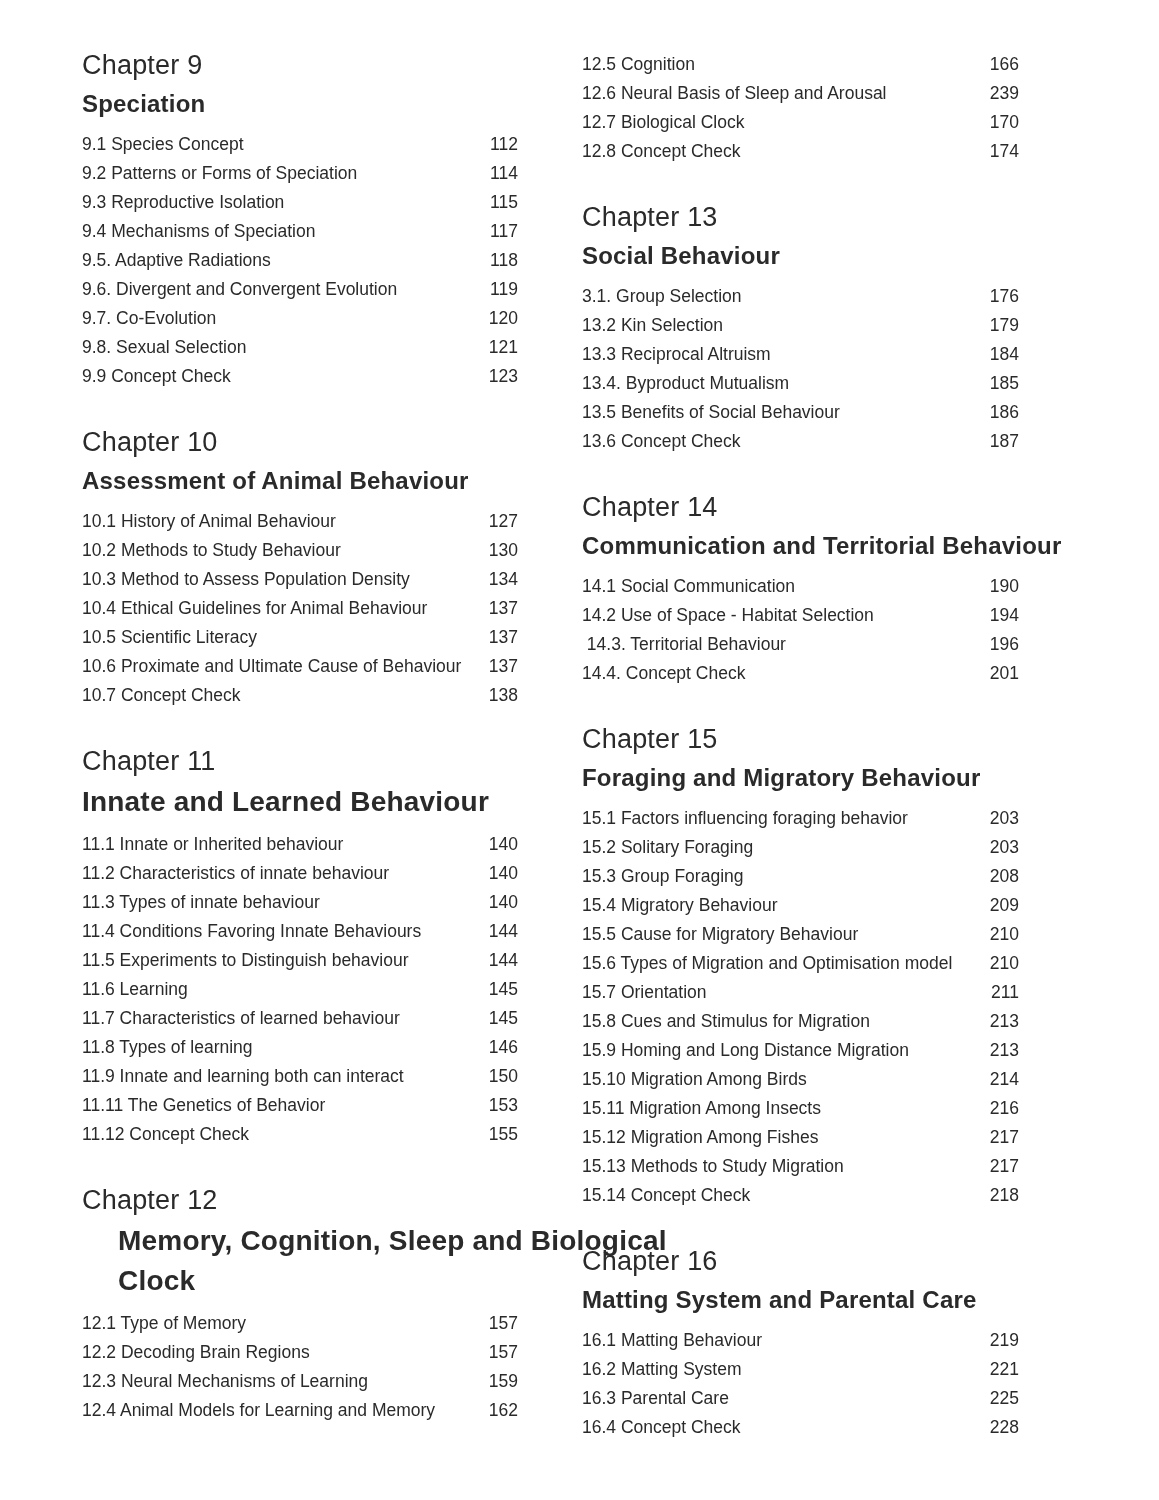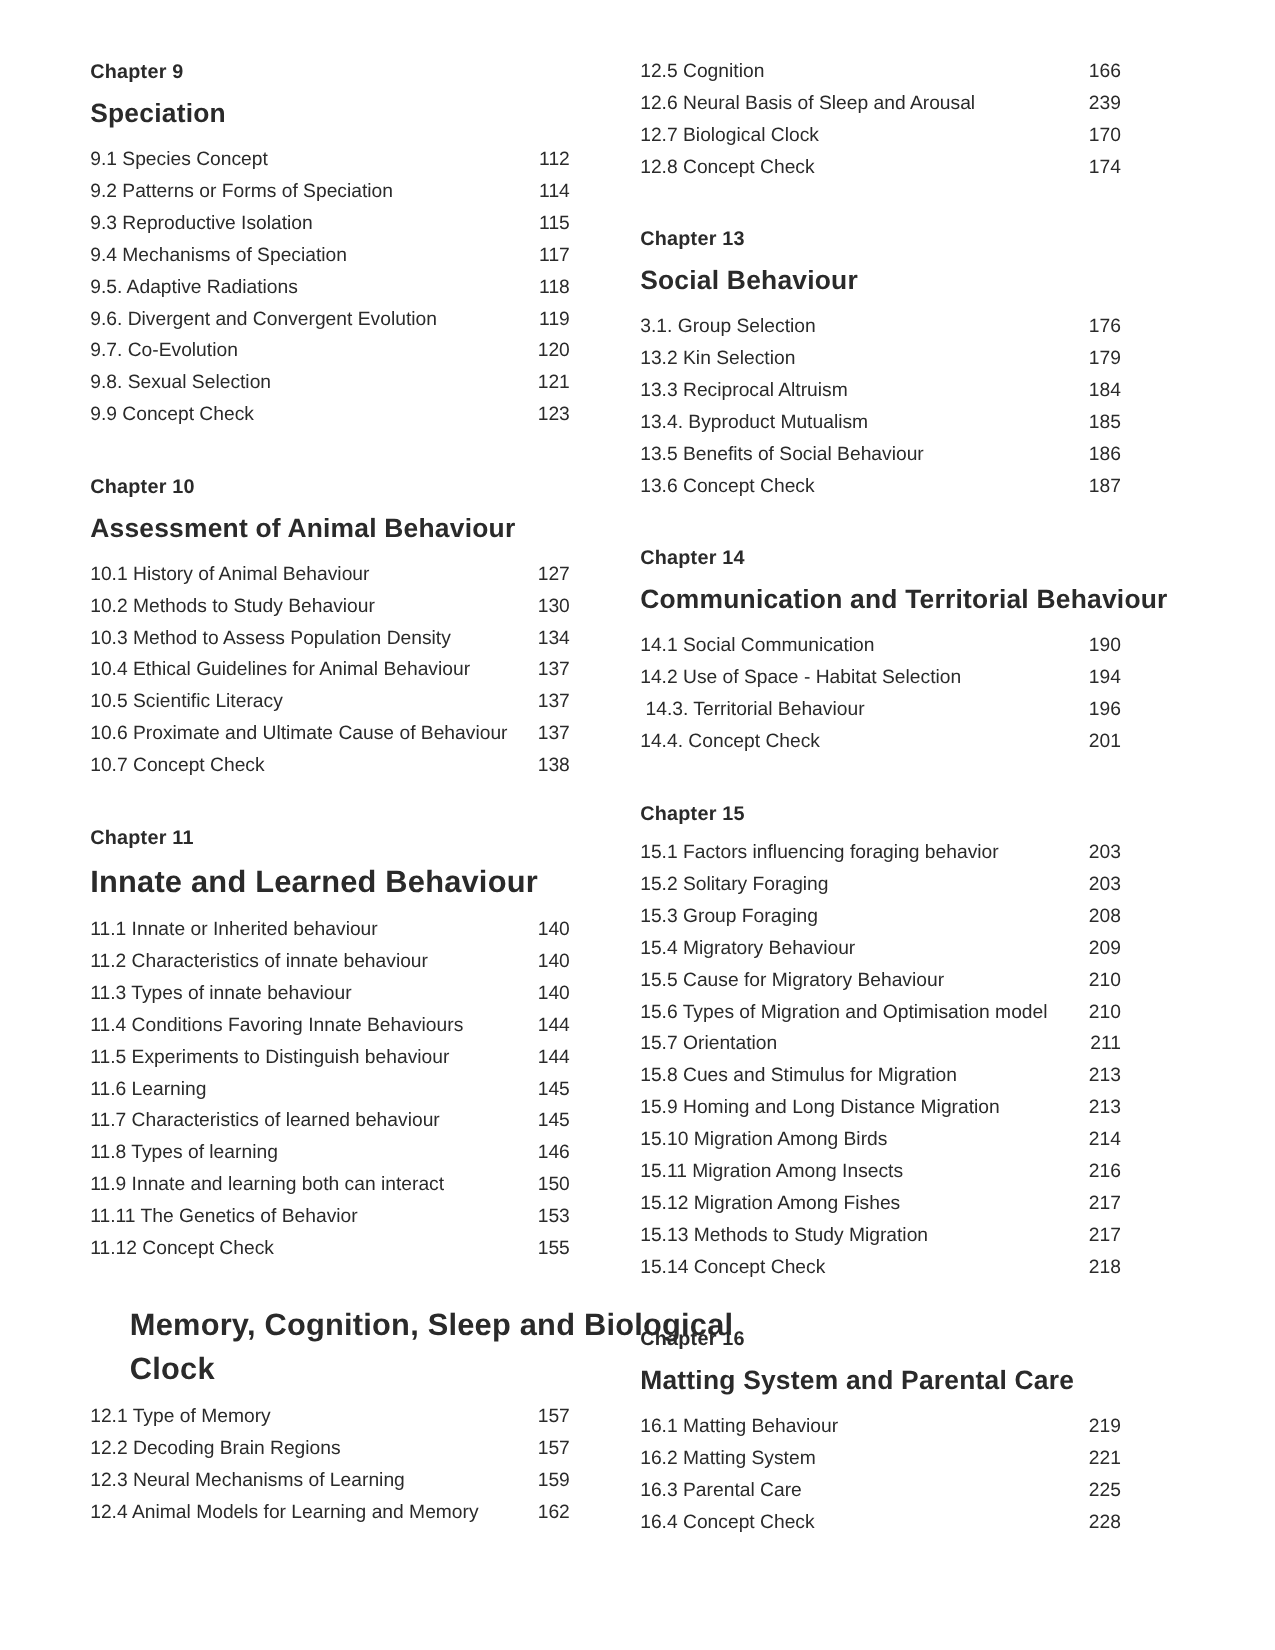--- a/index.html
+++ b/index.html
@@ -15,22 +15,22 @@
     overflow: hidden;
   }
   .col { position: absolute; top: 50px; }
   .col-left  { left: 82px;  width: 436px; }
   .col-right { left: 582px; width: 437px; }
 
   .toc-section { margin-top: 36px; }
   .col > .toc-section:first-child { margin-top: 0; }
 
   .chapter-label {
-    font-weight: 700;
-    font-size: 18px;
+    font-weight: 400;
+    font-size: 27px;
     line-height: 30px;
     margin: 0 0 6px 0;
     letter-spacing: 0.2px;
   }
   .title-block { margin: 0 0 8px 0; }
   .chapter-title {
     font-weight: 700;
     font-size: 24px;
     line-height: 36px;
     white-space: nowrap;
@@ -174,20 +174,21 @@
         <div class="toc-entry">
           <span class="entry-title">11.11 The Genetics of Behavior</span>
           <span class="entry-page">153</span>
         </div>
         <div class="toc-entry">
           <span class="entry-title">11.12 Concept Check</span>
           <span class="entry-page">155</span>
         </div>
       </section>
       <section class="toc-section title-lg">
+        <div class="chapter-label">Chapter 12</div>
         <div class="title-block">
           <div class="chapter-title">Memory, Cognition, Sleep and Biological</div>
           <div class="chapter-title">Clock</div>
         </div>
         <div class="toc-entry">
           <span class="entry-title">12.1 Type of Memory</span>
           <span class="entry-page">157</span>
         </div>
         <div class="toc-entry">
           <span class="entry-title">12.2 Decoding Brain Regions</span>
@@ -269,20 +270,23 @@
           <span class="entry-title"> 14.3. Territorial Behaviour</span>
           <span class="entry-page">196</span>
         </div>
         <div class="toc-entry">
           <span class="entry-title">14.4. Concept Check</span>
           <span class="entry-page">201</span>
         </div>
       </section>
       <section class="toc-section">
         <div class="chapter-label">Chapter 15</div>
+        <div class="title-block">
+          <div class="chapter-title">Foraging and Migratory Behaviour</div>
+        </div>
         <div class="toc-entry">
           <span class="entry-title">15.1 Factors influencing foraging behavior</span>
           <span class="entry-page">203</span>
         </div>
         <div class="toc-entry">
           <span class="entry-title">15.2 Solitary Foraging</span>
           <span class="entry-page">203</span>
         </div>
         <div class="toc-entry">
           <span class="entry-title">15.3 Group Foraging</span>

